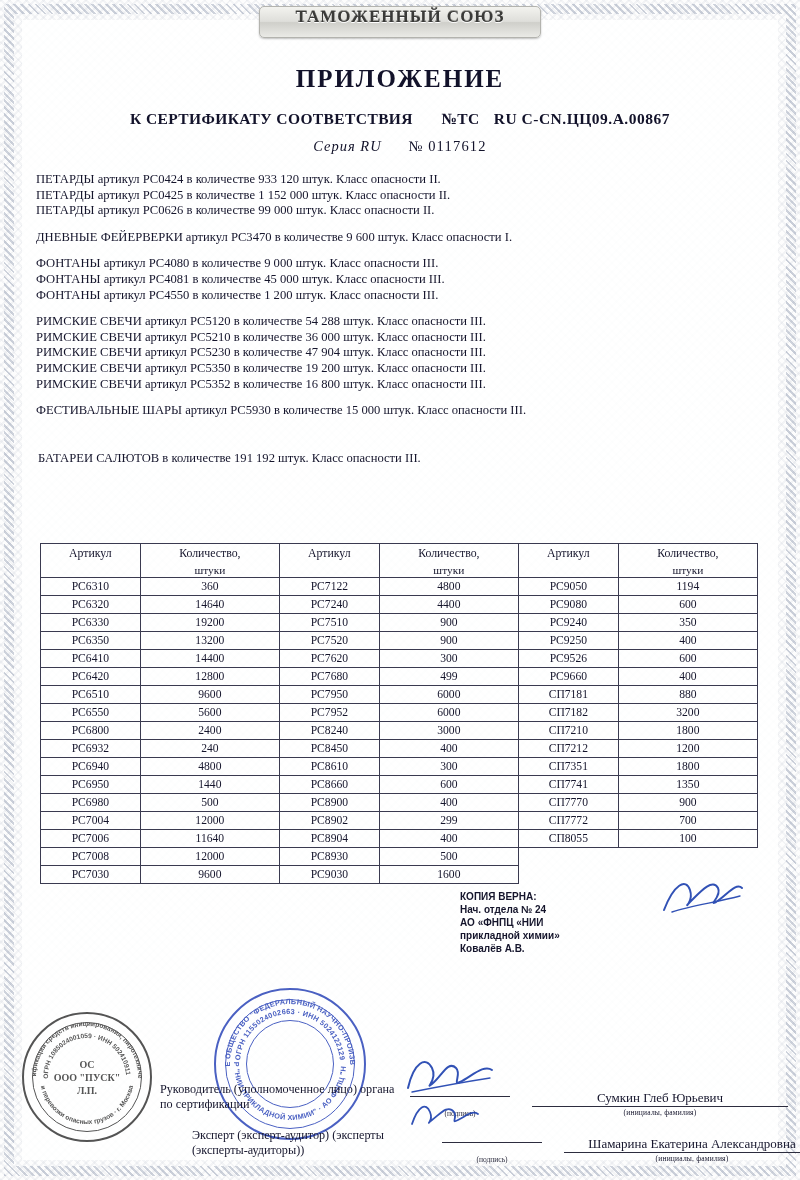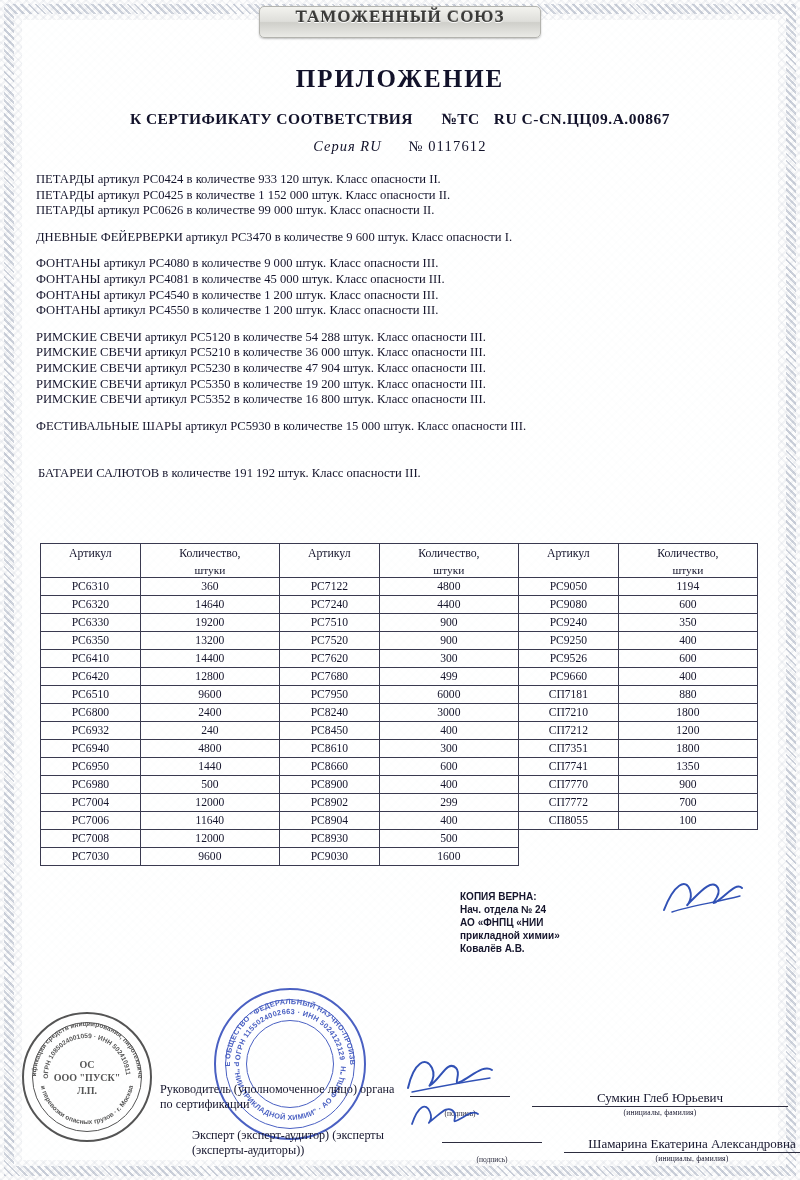--- a/index.html
+++ b/index.html
@@ -341,21 +341,20 @@
         <div class="desc-line">ПЕТАРДЫ артикул PC0424 в количестве 933 120 штук. Класс опасности II.</div>
         <div class="desc-line">ПЕТАРДЫ артикул PC0425 в количестве 1 152 000 штук. Класс опасности II.</div>
         <div class="desc-line">ПЕТАРДЫ артикул PC0626 в количестве 99 000 штук. Класс опасности II.</div>
       </div>
       <div class="desc-group">
         <div class="desc-line">ДНЕВНЫЕ ФЕЙЕРВЕРКИ артикул PC3470 в количестве 9 600 штук. Класс опасности I.</div>
       </div>
       <div class="desc-group">
         <div class="desc-line">ФОНТАНЫ артикул PC4080 в количестве 9 000 штук. Класс опасности III.</div>
         <div class="desc-line">ФОНТАНЫ артикул PC4081 в количестве 45 000 штук. Класс опасности III.</div>
-        <div class="desc-line">ФОНТАНЫ артикул PC4540 в количестве 1 200 штук. Класс опасности III.</div>
         <div class="desc-line">ФОНТАНЫ артикул PC4550 в количестве 1 200 штук. Класс опасности III.</div>
       </div>
       <div class="desc-group">
         <div class="desc-line">РИМСКИЕ СВЕЧИ артикул PC5120   в количестве 54 288 штук. Класс опасности III.</div>
         <div class="desc-line">РИМСКИЕ СВЕЧИ артикул PC5210 в количестве 36 000 штук. Класс опасности III.</div>
         <div class="desc-line">РИМСКИЕ СВЕЧИ артикул PC5230 в количестве 47 904 штук. Класс опасности III.</div>
         <div class="desc-line">РИМСКИЕ СВЕЧИ артикул PC5350 в количестве 19 200 штук. Класс опасности III.</div>
         <div class="desc-line">РИМСКИЕ СВЕЧИ артикул PC5352 в количестве 16 800 штук. Класс опасности III.</div>
       </div>
       <div class="desc-group">
@@ -447,20 +446,28 @@
             </tr>
             <tr>
               <td>PC6510</td>
               <td>9600</td>
               <td>PC7950</td>
               <td>6000</td>
               <td>СП7181</td>
               <td>880</td>
             </tr>
             <tr>
+              <td>PC6550</td>
+              <td>5600</td>
+              <td>PC7952</td>
+              <td>6000</td>
+              <td>СП7182</td>
+              <td>3200</td>
+            </tr>
+            <tr>
               <td>PC6800</td>
               <td>2400</td>
               <td>PC8240</td>
               <td>3000</td>
               <td>СП7210</td>
               <td>1800</td>
             </tr>
             <tr>
               <td>PC6932</td>
               <td>240</td>

